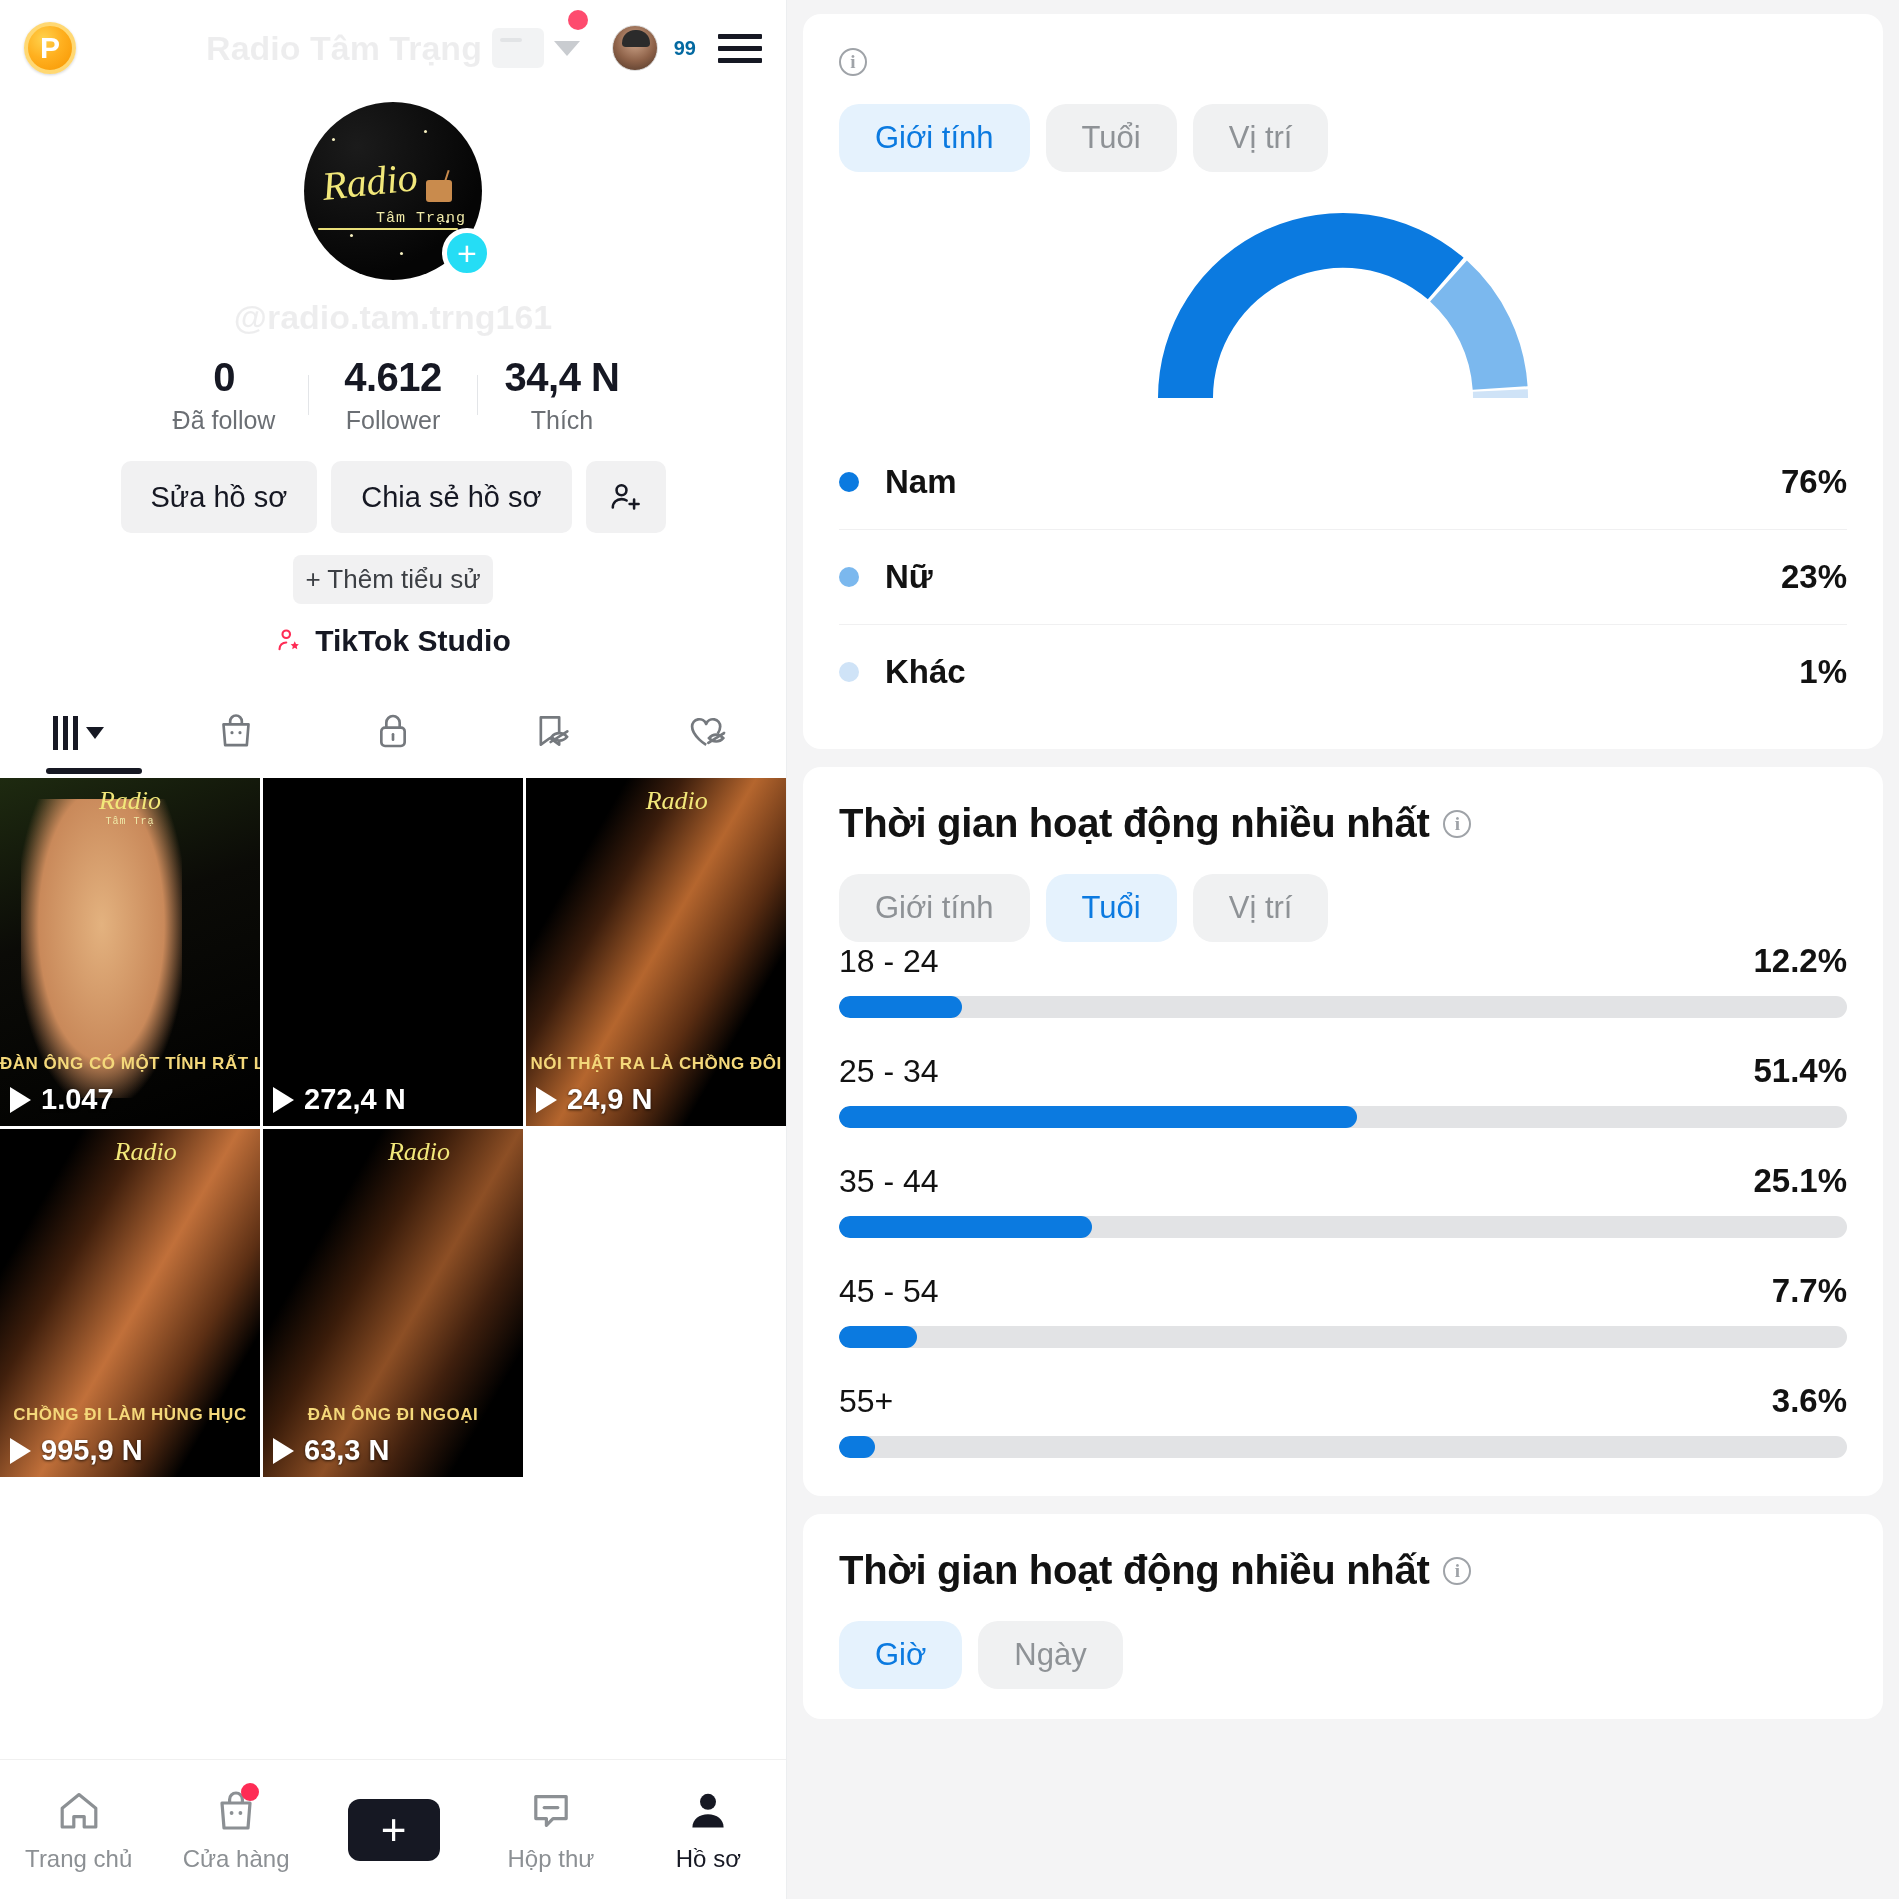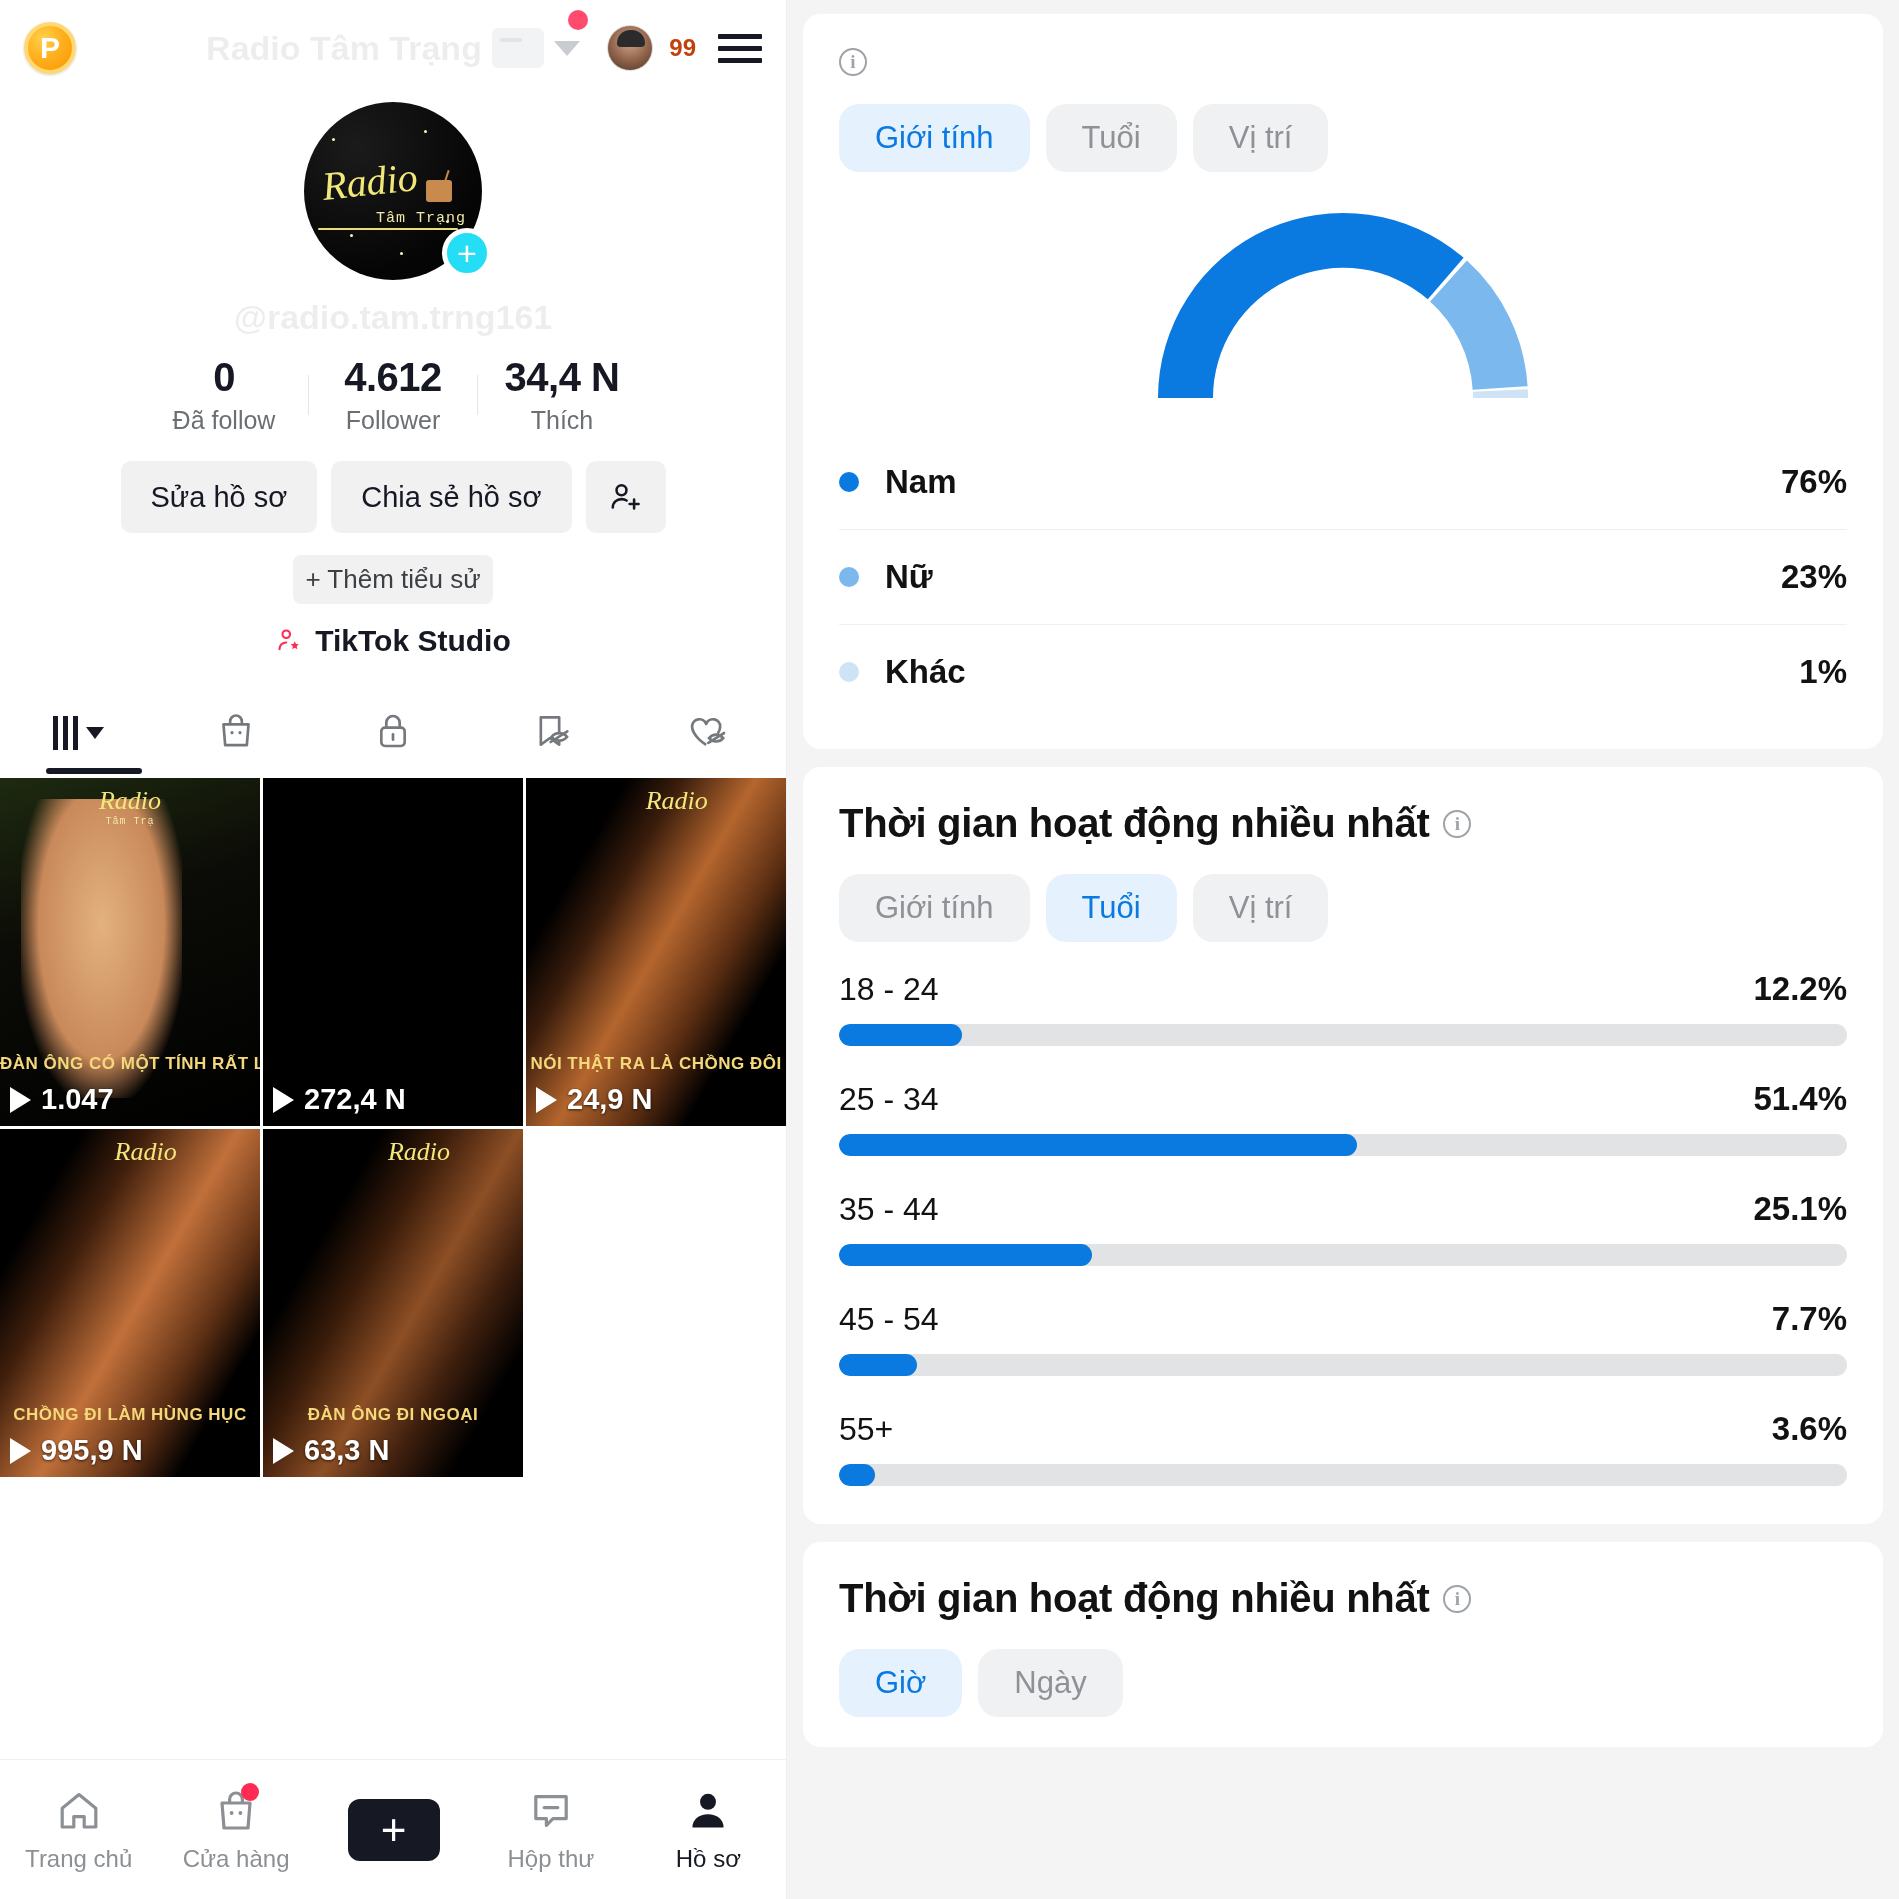--- a/index.html
+++ b/index.html
@@ -56,21 +56,21 @@
   .topbar-right { margin-left: auto; display: flex; align-items: center; gap: 22px; }
   .avatar-sm {
     width: 46px; height: 46px; border-radius: 50%;
     background: radial-gradient(circle at 50% 35%, #cfa68b 0%, #8d6148 55%, #4a3326 100%);
     position: relative; border: 1px solid #ddd;
   }
   .avatar-sm::after {
     content:""; position:absolute; left:9px; top:4px; width:28px; height:17px;
     border-radius: 14px 14px 4px 4px; background:#2b2b2b;
   }
-  .badge99 { font-size: 24px; font-weight: 600; color:#c2410c; margin-left:-6px; }
+  .badge99 { font-size: 20px; font-weight: 600; color:#0369a1; margin-left:-6px; }
   .hamburger { display: flex; flex-direction: column; gap: 7px; }
   .hamburger span { display:block; width: 44px; height: 5px; background:#161823; border-radius:1px; }
 
   
   .avatar-block { display:flex; flex-direction:column; align-items:center; margin-top: 6px; }
   .avatar-big-wrap { position: relative; width: 178px; height: 178px; }
   .avatar-big {
     width: 178px; height: 178px; border-radius: 50%;
     background: radial-gradient(circle at 30% 25%, #1b1b1b 0%, #050505 70%);
     position: relative; overflow: hidden;
@@ -191,21 +191,21 @@
 
   .legend { margin-top: 10px; }
   .legend-row {
     display:flex; align-items:center; padding: 28px 0; border-top: 1px solid #f0f0f1;
   }
   .legend-row:first-child { border-top:none; }
   .dot { width: 20px; height: 20px; border-radius:50%; margin-right: 26px; flex:none; }
   .legend-name { font-size: 33px; color:#121212; font-weight:600; }
   .legend-val { margin-left:auto; font-size: 33px; color:#121212; font-weight:600; }
 
-  .agelist { margin-top: 28px; }
+  .agelist { }
   .agerow { margin-bottom: 34px; }
   .agerow:last-child { margin-bottom: 8px; }
   .agehead { display:flex; align-items:baseline; }
   .agelabel { font-size: 32px; color:#121212; }
   .ageval { margin-left:auto; font-size: 33px; color:#121212; font-weight:600; }
   .track { margin-top: 16px; height: 22px; border-radius: 11px; background:#e2e3e5; overflow:hidden; }
   .fill { height: 22px; border-radius: 11px; background:#0b7ae0; }
 </style>
 </head>
 <body>

